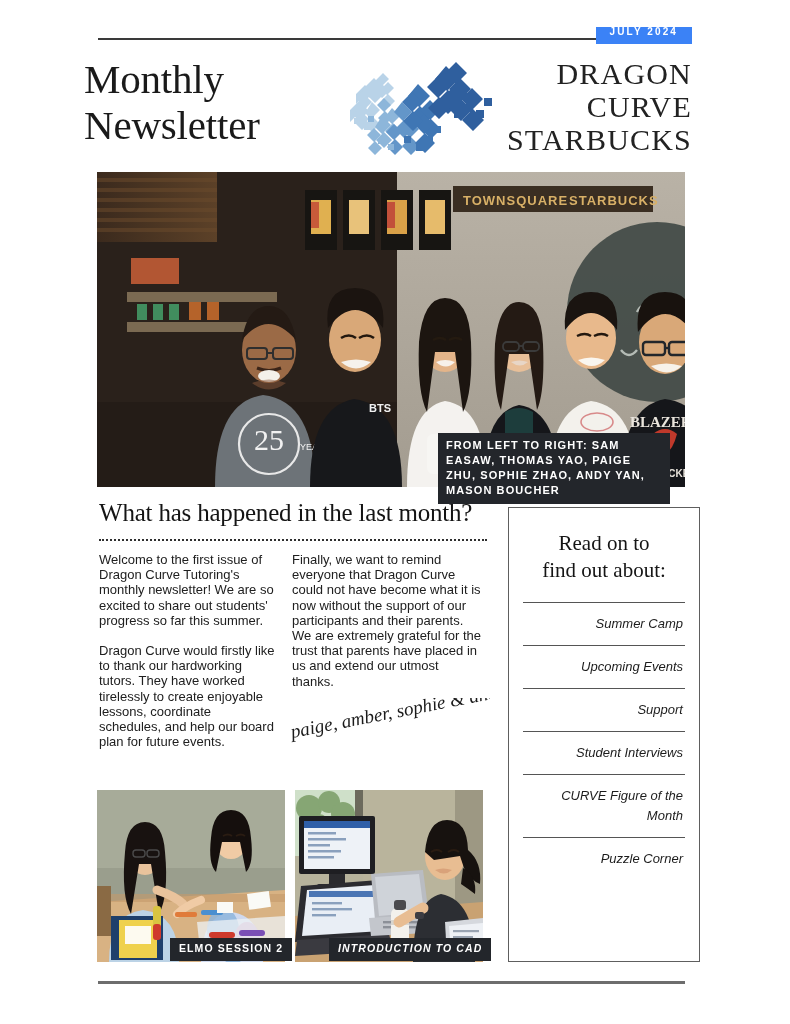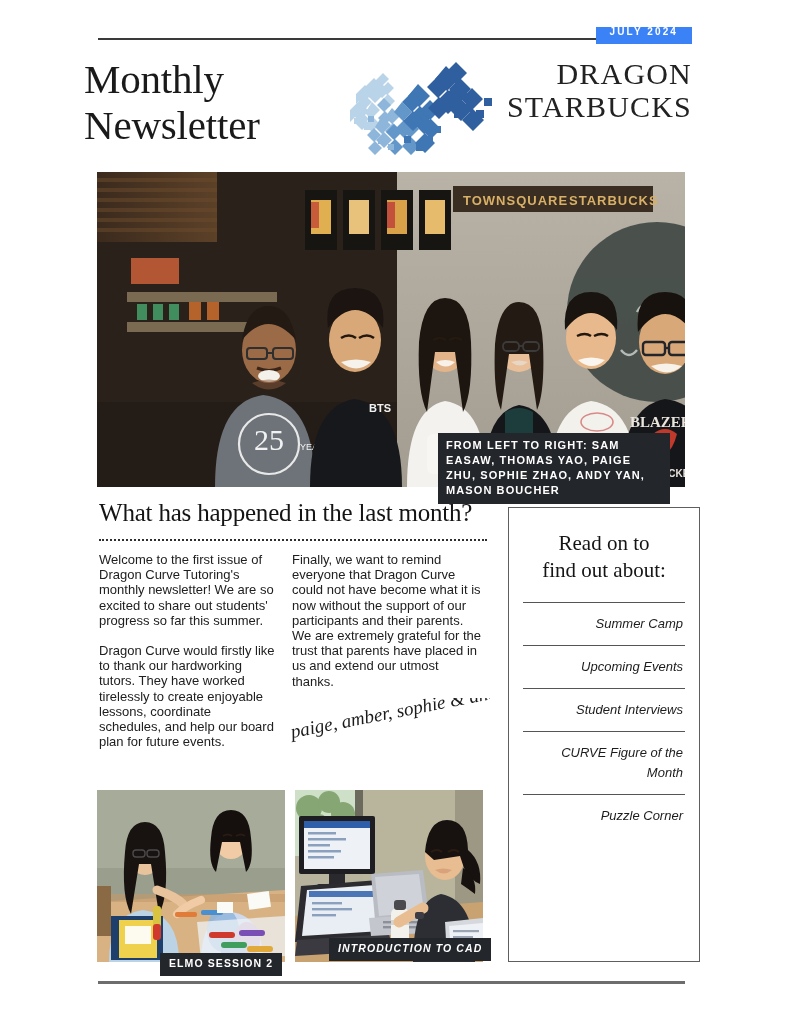--- a/index.html
+++ b/index.html
@@ -102,21 +102,21 @@
   
   .ph{position:absolute;top:790px;width:188px;height:172px;overflow:hidden;}
   .ph-left{left:97px;background:#c9bfae;}
   .ph-right{left:295px;background:#9fa48e;}
   .ph-cap{
     position:absolute;
     background:#23262b;color:#ffffff;
     font-size:10.5px;font-weight:bold;letter-spacing:1.1px;
     padding:5px 9px 6px 9px;line-height:1.1;
   }
-  .cap1{left:160px;top:938px;margin-top:15px;}
+  .cap1{left:170px;top:938px;}
   .cap2{left:329px;top:938px;font-style:italic;}
 
   .bottom-rule{position:absolute;left:98px;top:981px;width:587px;height:3px;background:#6d6d6d;}
 </style>
 </head>
 <body>
 
 <div class="page">
 
   <div class="masthead">
@@ -188,20 +188,21 @@
           <g fill="#b9d3e8">
             <rect x="16" y="60" width="6" height="6"></rect>
             <rect x="26" y="66" width="6" height="6"></rect>
           </g>
         </g>
       </svg>
     </div>
 
     <div class="brand-block">
       <div class="brand-line">DRAGON</div>
+      <div class="brand-line">CURVE</div>
       <div class="brand-line">STARBUCKS</div>
     </div>
   </div>
 
   <div class="hero">
     <svg width="588" height="315" viewBox="0 0 588 315" xmlns="http://www.w3.org/2000/svg">
       <defs>
         <linearGradient id="wall" x1="0" y1="0" x2="0" y2="1">
           <stop offset="0" stop-color="#b9b2a6"></stop>
             <stop offset="1" stop-color="#a39c90"></stop>
@@ -357,20 +358,21 @@
   </div>
 
   <div class="sidebar">
     <div class="sb-head">
       <div>Read on to</div>
       <div>find out about:</div>
     </div>
     <div class="sb-list">
       <div class="sb-item">Summer Camp</div>
       <div class="sb-item">Upcoming Events</div>
+      <div class="sb-item">Support</div>
       <div class="sb-item">Student Interviews</div>
       <div class="sb-item">CURVE Figure of the Month</div>
       <div class="sb-item">Puzzle Corner</div>
     </div>
   </div>
 
   <div class="ph ph-left">
     <svg width="188" height="172" viewBox="0 0 188 172" xmlns="http://www.w3.org/2000/svg">
       <rect x="0" y="0" width="188" height="172" fill="#9a9e8d"></rect>
       <rect x="0" y="0" width="188" height="78" fill="#a7ab99"></rect>

